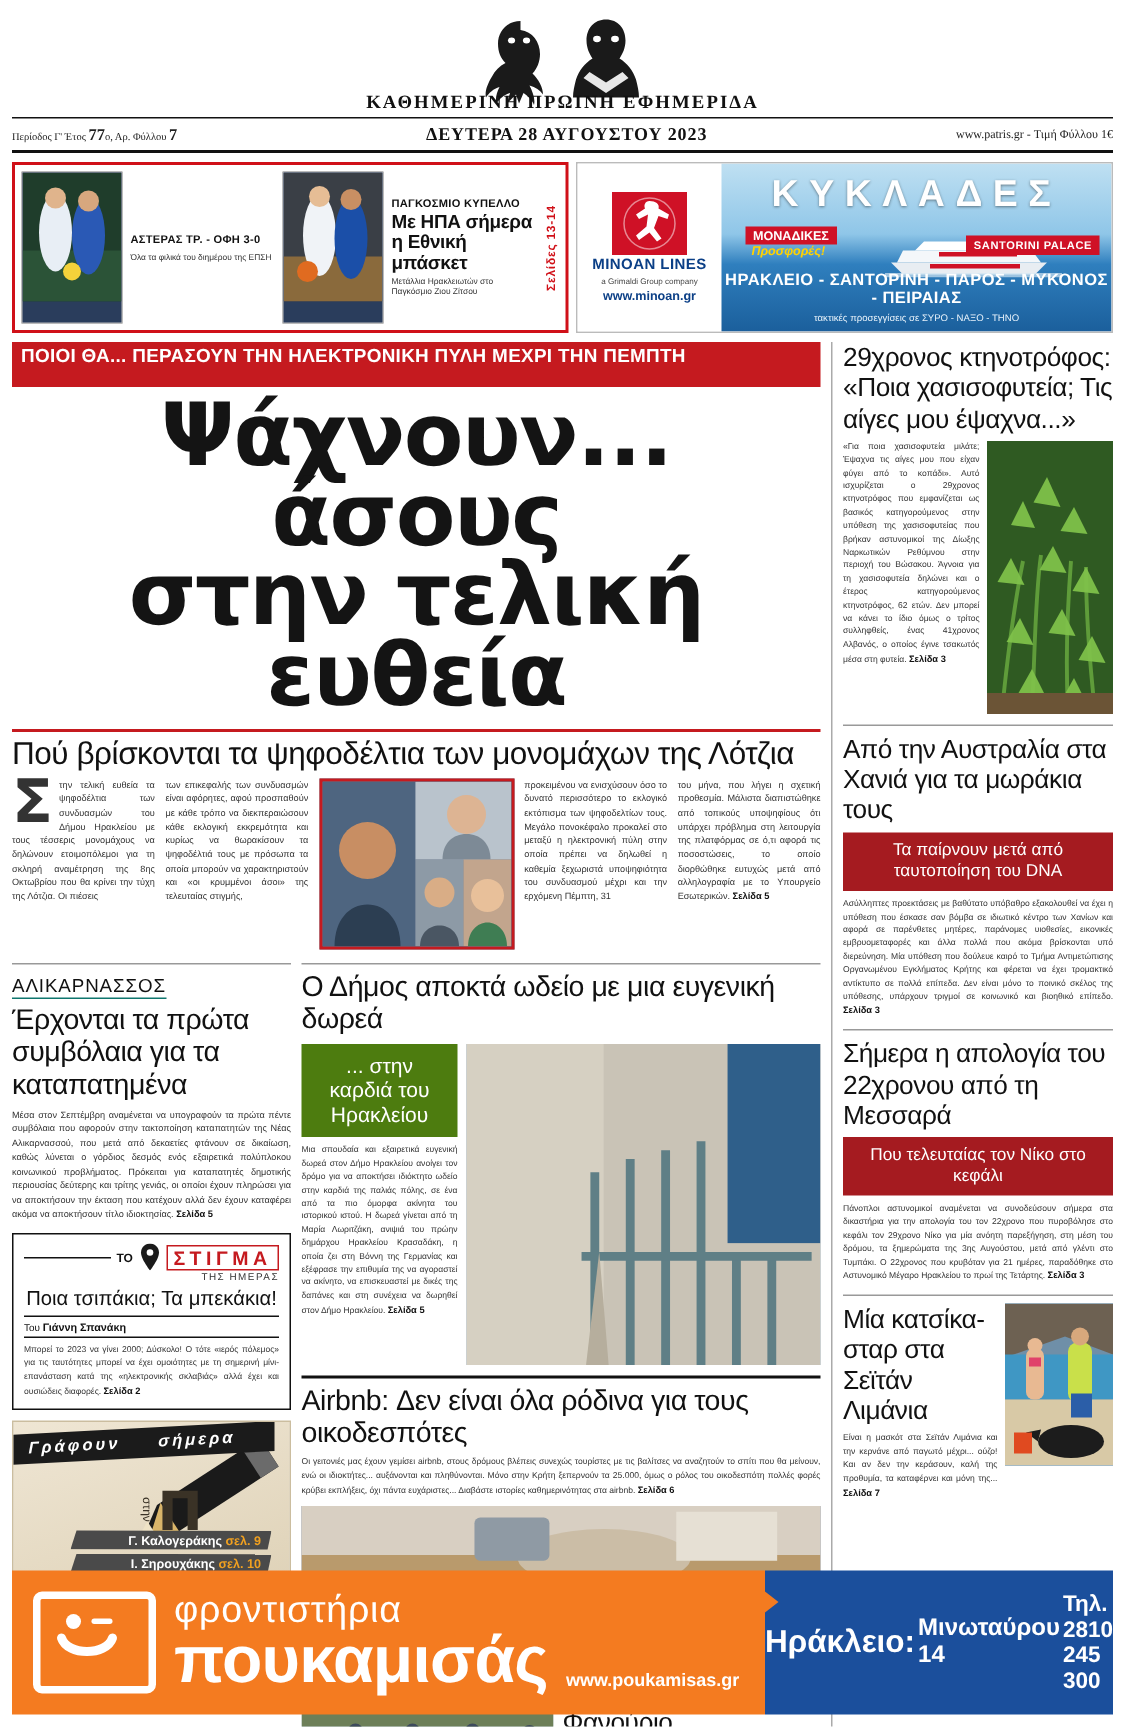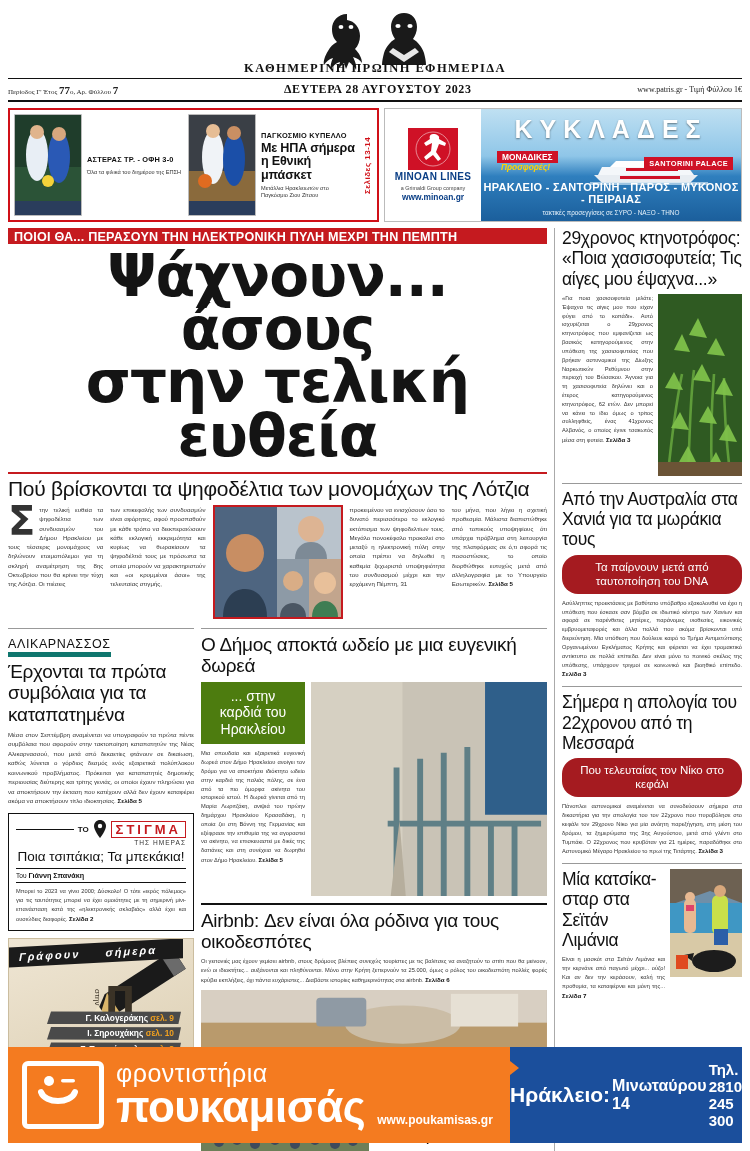--- a/index.html
+++ b/index.html
@@ -72,21 +72,21 @@
 
   
   .grid{display:flex;gap:7px;margin-top:6px;}
   .colL{flex:0 0 186px;}
   .colM{flex:1;min-width:0;}
   .colR{flex:0 0 180px;border-left:1px solid #aaa;padding-left:7px;}
   .lead{flex:1;min-width:0;}
 
   .redstrip{
     background:#c51a1f;color:#fff;font-size:12.6px;font-weight:700;
-    padding:3px 6px 0;letter-spacing:.2px;line-height:1;
+    padding:3px 6px 14px;letter-spacing:.2px;line-height:1;
   }
   .bighead{
     font-family:"DejaVu Sans", sans-serif;
     font-weight:700;font-size:58px;line-height:.92;letter-spacing:-1px;
     color:#141414;margin:6px 0 0;text-align:center;
   }
   .bighead .l2{display:block;}
   .sub-rule{border-top:2px solid #c51a1f;margin:9px 0 3px;}
   .subhead{
     font-size:21px;font-weight:400;line-height:1.1;color:#111;margin:0 0 5px;
@@ -95,21 +95,21 @@
   .lead-cols{display:flex;gap:7px;}
   .lead-col{flex:1;min-width:0;font-size:6.1px;line-height:1.52;text-align:justify;color:#333;}
   .dropcap{float:left;font-size:40px;line-height:30px;font-weight:700;margin:1px 4px 0 0;font-family:"DejaVu Sans",sans-serif;}
   .lead-photo{flex:0 0 126px;border:2px solid #c51a1f;height:110px;overflow:hidden;position:relative;background:#5a6d84;}
   .pg{font-weight:700;color:#111;font-size:6.2px;}
 
   
   .hr-thin{border-top:1px solid #999;margin:7px 0 5px;}
   .hr-thick{border-top:2.4px solid #111;margin:7px 0 5px;}
   .hr-blue{border-top:2.4px solid #1b4f9c;margin:7px 0 5px;}
-  .kicker-ul{font-size:12.5px;letter-spacing:.6px;border-bottom:5px solid #0f766e;display:inline-block;padding-bottom:1px;margin-bottom:4px;color:#111;}
+  .kicker-ul{font-size:12.5px;letter-spacing:.6px;border-bottom:1px solid #0f766e;display:inline-block;padding-bottom:1px;margin-bottom:4px;color:#111;}
   .h2{font-size:19px;line-height:1.12;font-weight:400;color:#111;margin:0 0 5px;letter-spacing:-.3px;}
   .h2b{font-size:17.5px;line-height:1.14;font-weight:400;color:#111;margin:0 0 5px;letter-spacing:-.3px;}
   .body6{font-size:6.1px;line-height:1.56;text-align:justify;color:#333;}
   .body55{font-size:5.7px;line-height:1.55;text-align:justify;color:#333;}
 
   
   .stigma{border:1px solid #111;padding:6px 7px 7px;margin-top:7px;background:#fff;position:relative;}
   .stigma-top{display:flex;align-items:center;justify-content:center;gap:4px;position:relative;}
   .st-line{flex:1;border-top:1px solid #111;}
   .st-to{font-size:8px;font-weight:700;}
@@ -135,21 +135,21 @@
 
   
   .mid-top{display:flex;gap:6px;}
   .mid-redbox{background:#4d7c0f;color:#fff;font-size:14px;line-height:1.18;padding:6px 8px 7px;text-align:center;margin-bottom:5px;}
   .mid-left{flex:0 0 104px;}
   .mid-photo{flex:1;min-width:0;height:214px;overflow:hidden;position:relative;background:#9aa8ae;}
   .mini-photo{height:62px;overflow:hidden;position:relative;background:#8d8d8d;margin-bottom:4px;}
 
   
   .r-head{font-size:17.5px;line-height:1.16;margin:0 0 5px;color:#111;letter-spacing:-.3px;}
-  .r-redbox{background:#a51b20;color:#fff;font-size:11.5px;line-height:1.22;padding:5px 6px 6px;text-align:center;margin:0 0 5px;border-radius:16px;}
+  .r-redbox{background:#a51b20;color:#fff;font-size:11.5px;line-height:1.22;padding:5px 6px 6px;text-align:center;margin:0 0 5px;}
   .r-split{display:flex;gap:5px;}
   .r-split .t{flex:1;min-width:0;}
   .r-split .p{flex:0 0 72px;height:108px;background:#4d7fa0;position:relative;overflow:hidden;}
 
   
   .bottomad{position:absolute;left:8px;right:8px;bottom:8px;height:96px;display:flex;}
   .ad-orange{flex:1;background:#f47b20;position:relative;display:flex;align-items:center;padding-left:14px;gap:12px;}
   .ad-face{width:72px;height:58px;border:5px solid #fff;border-radius:6px;position:relative;}
   .ad-words{color:#fff;line-height:.95;}
   .ad-w1{font-size:25px;font-weight:400;letter-spacing:.5px;}

